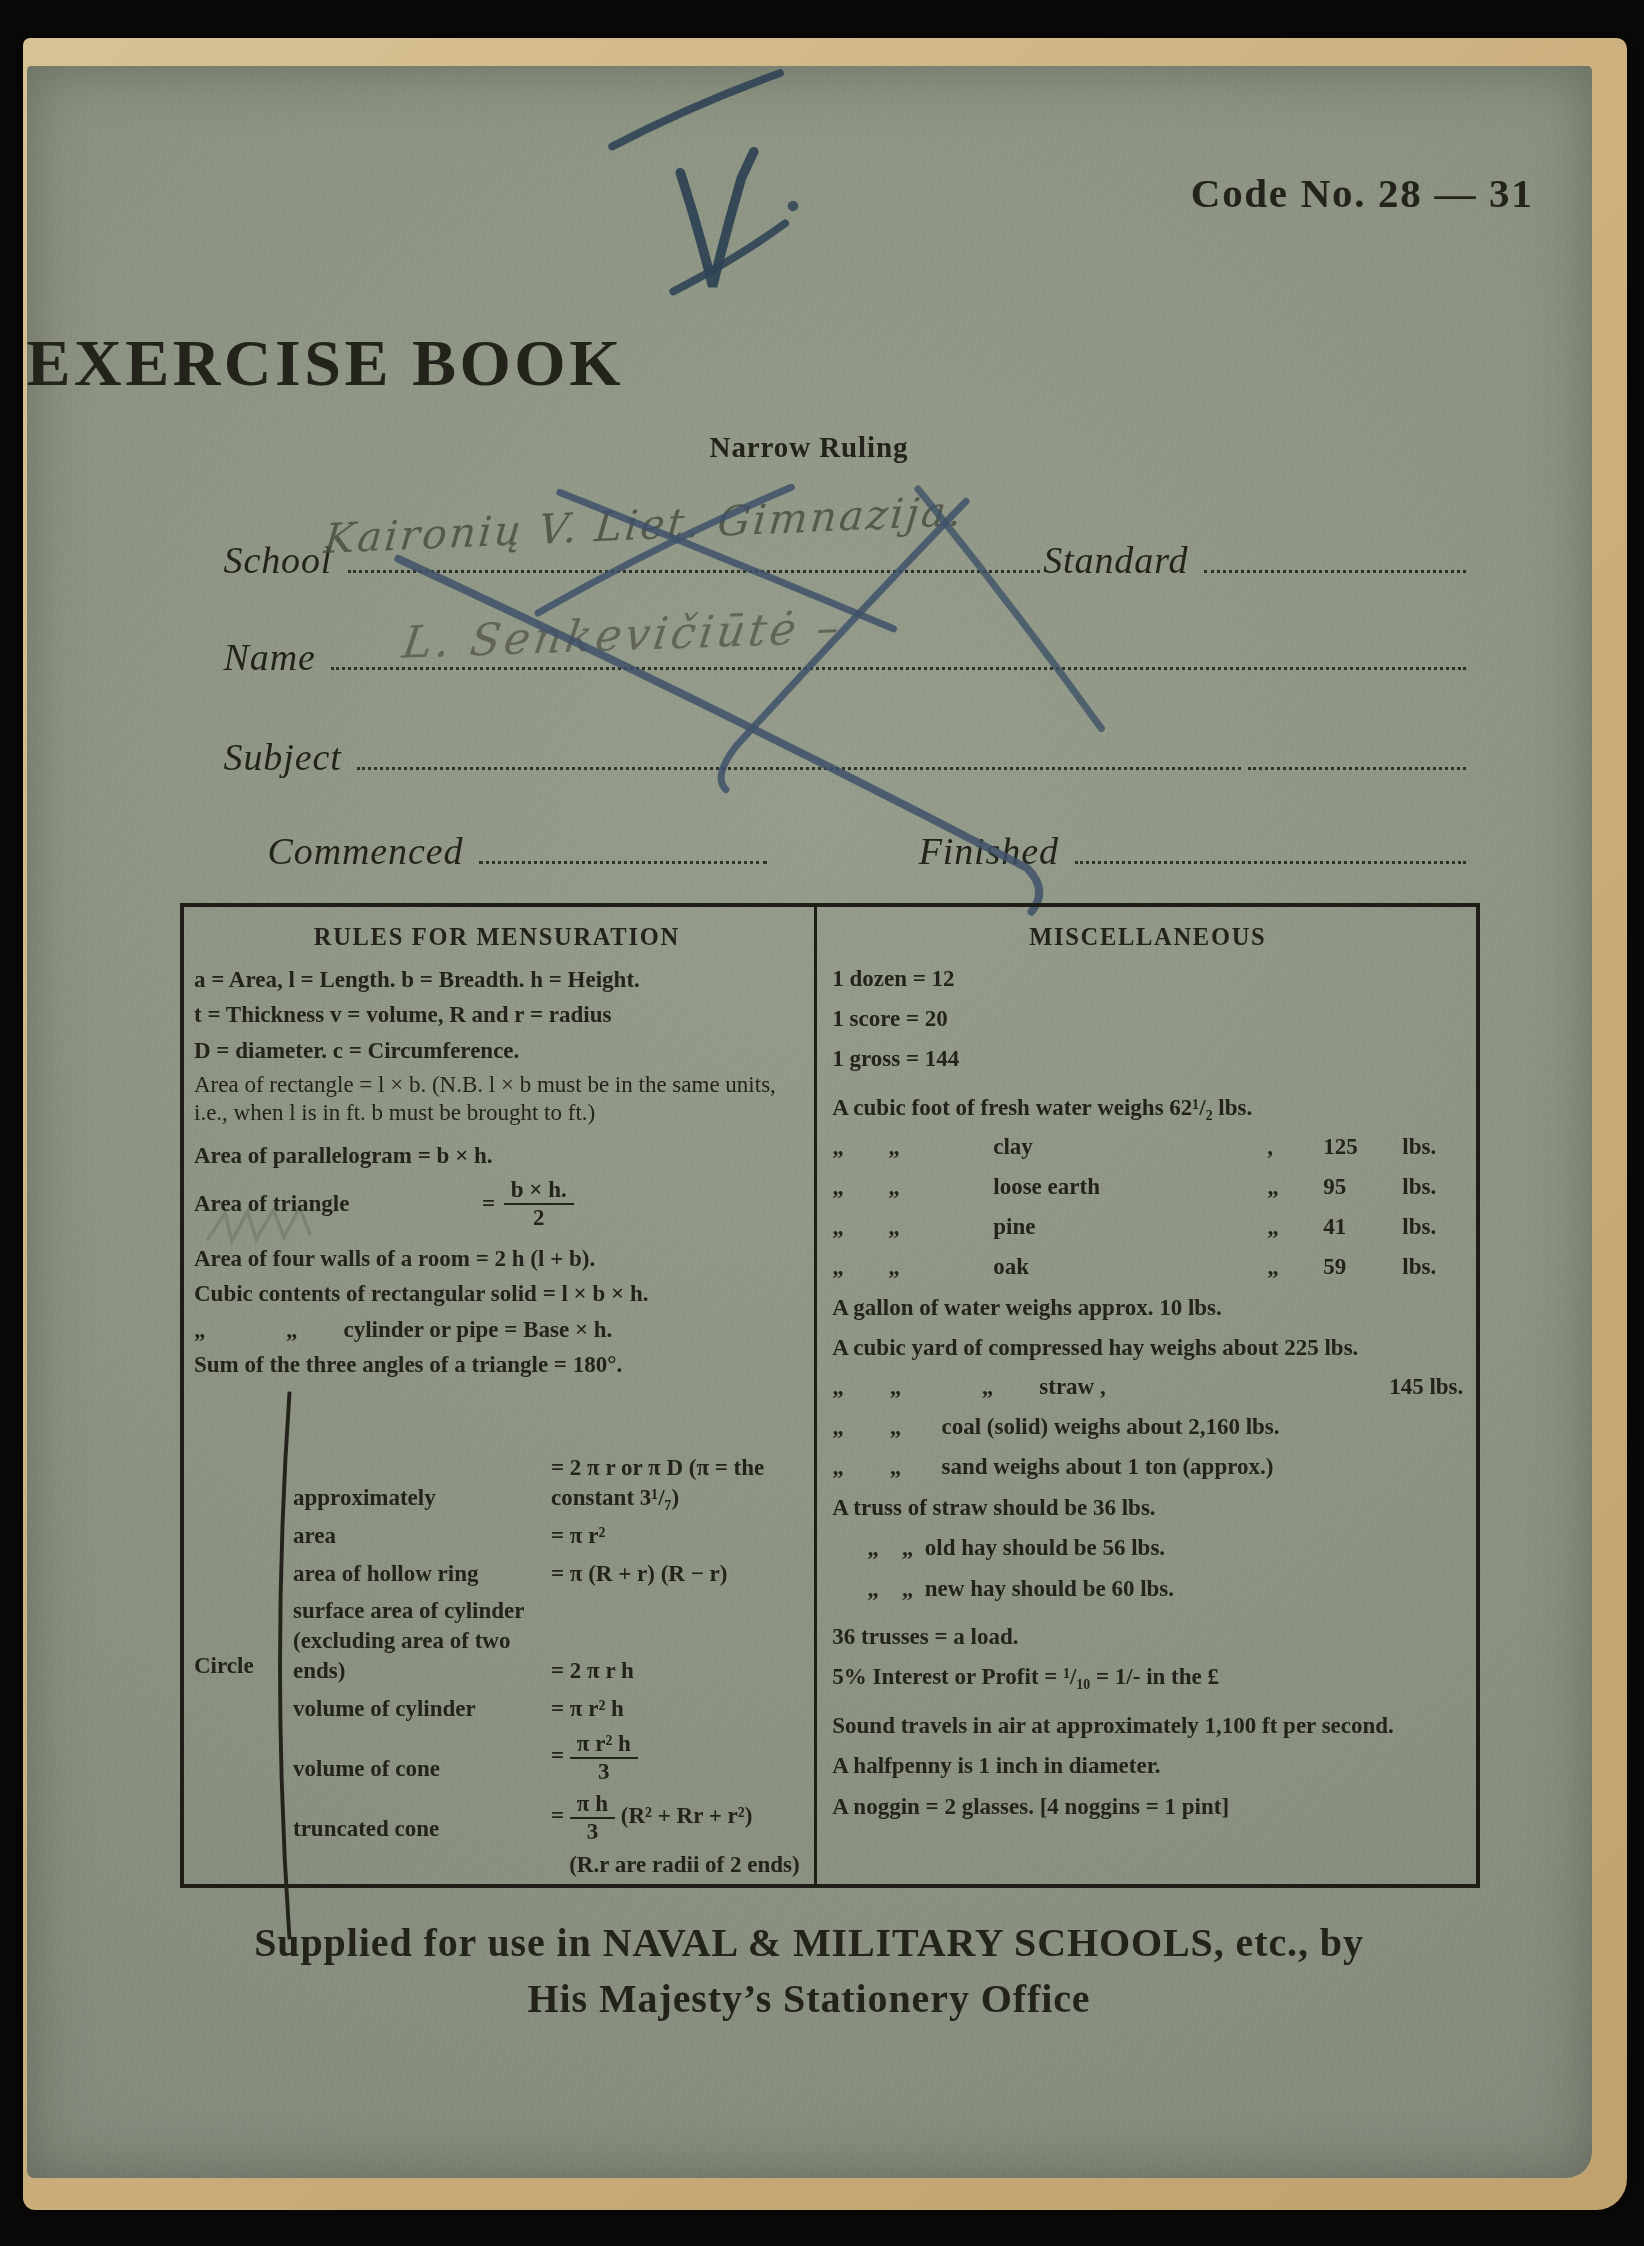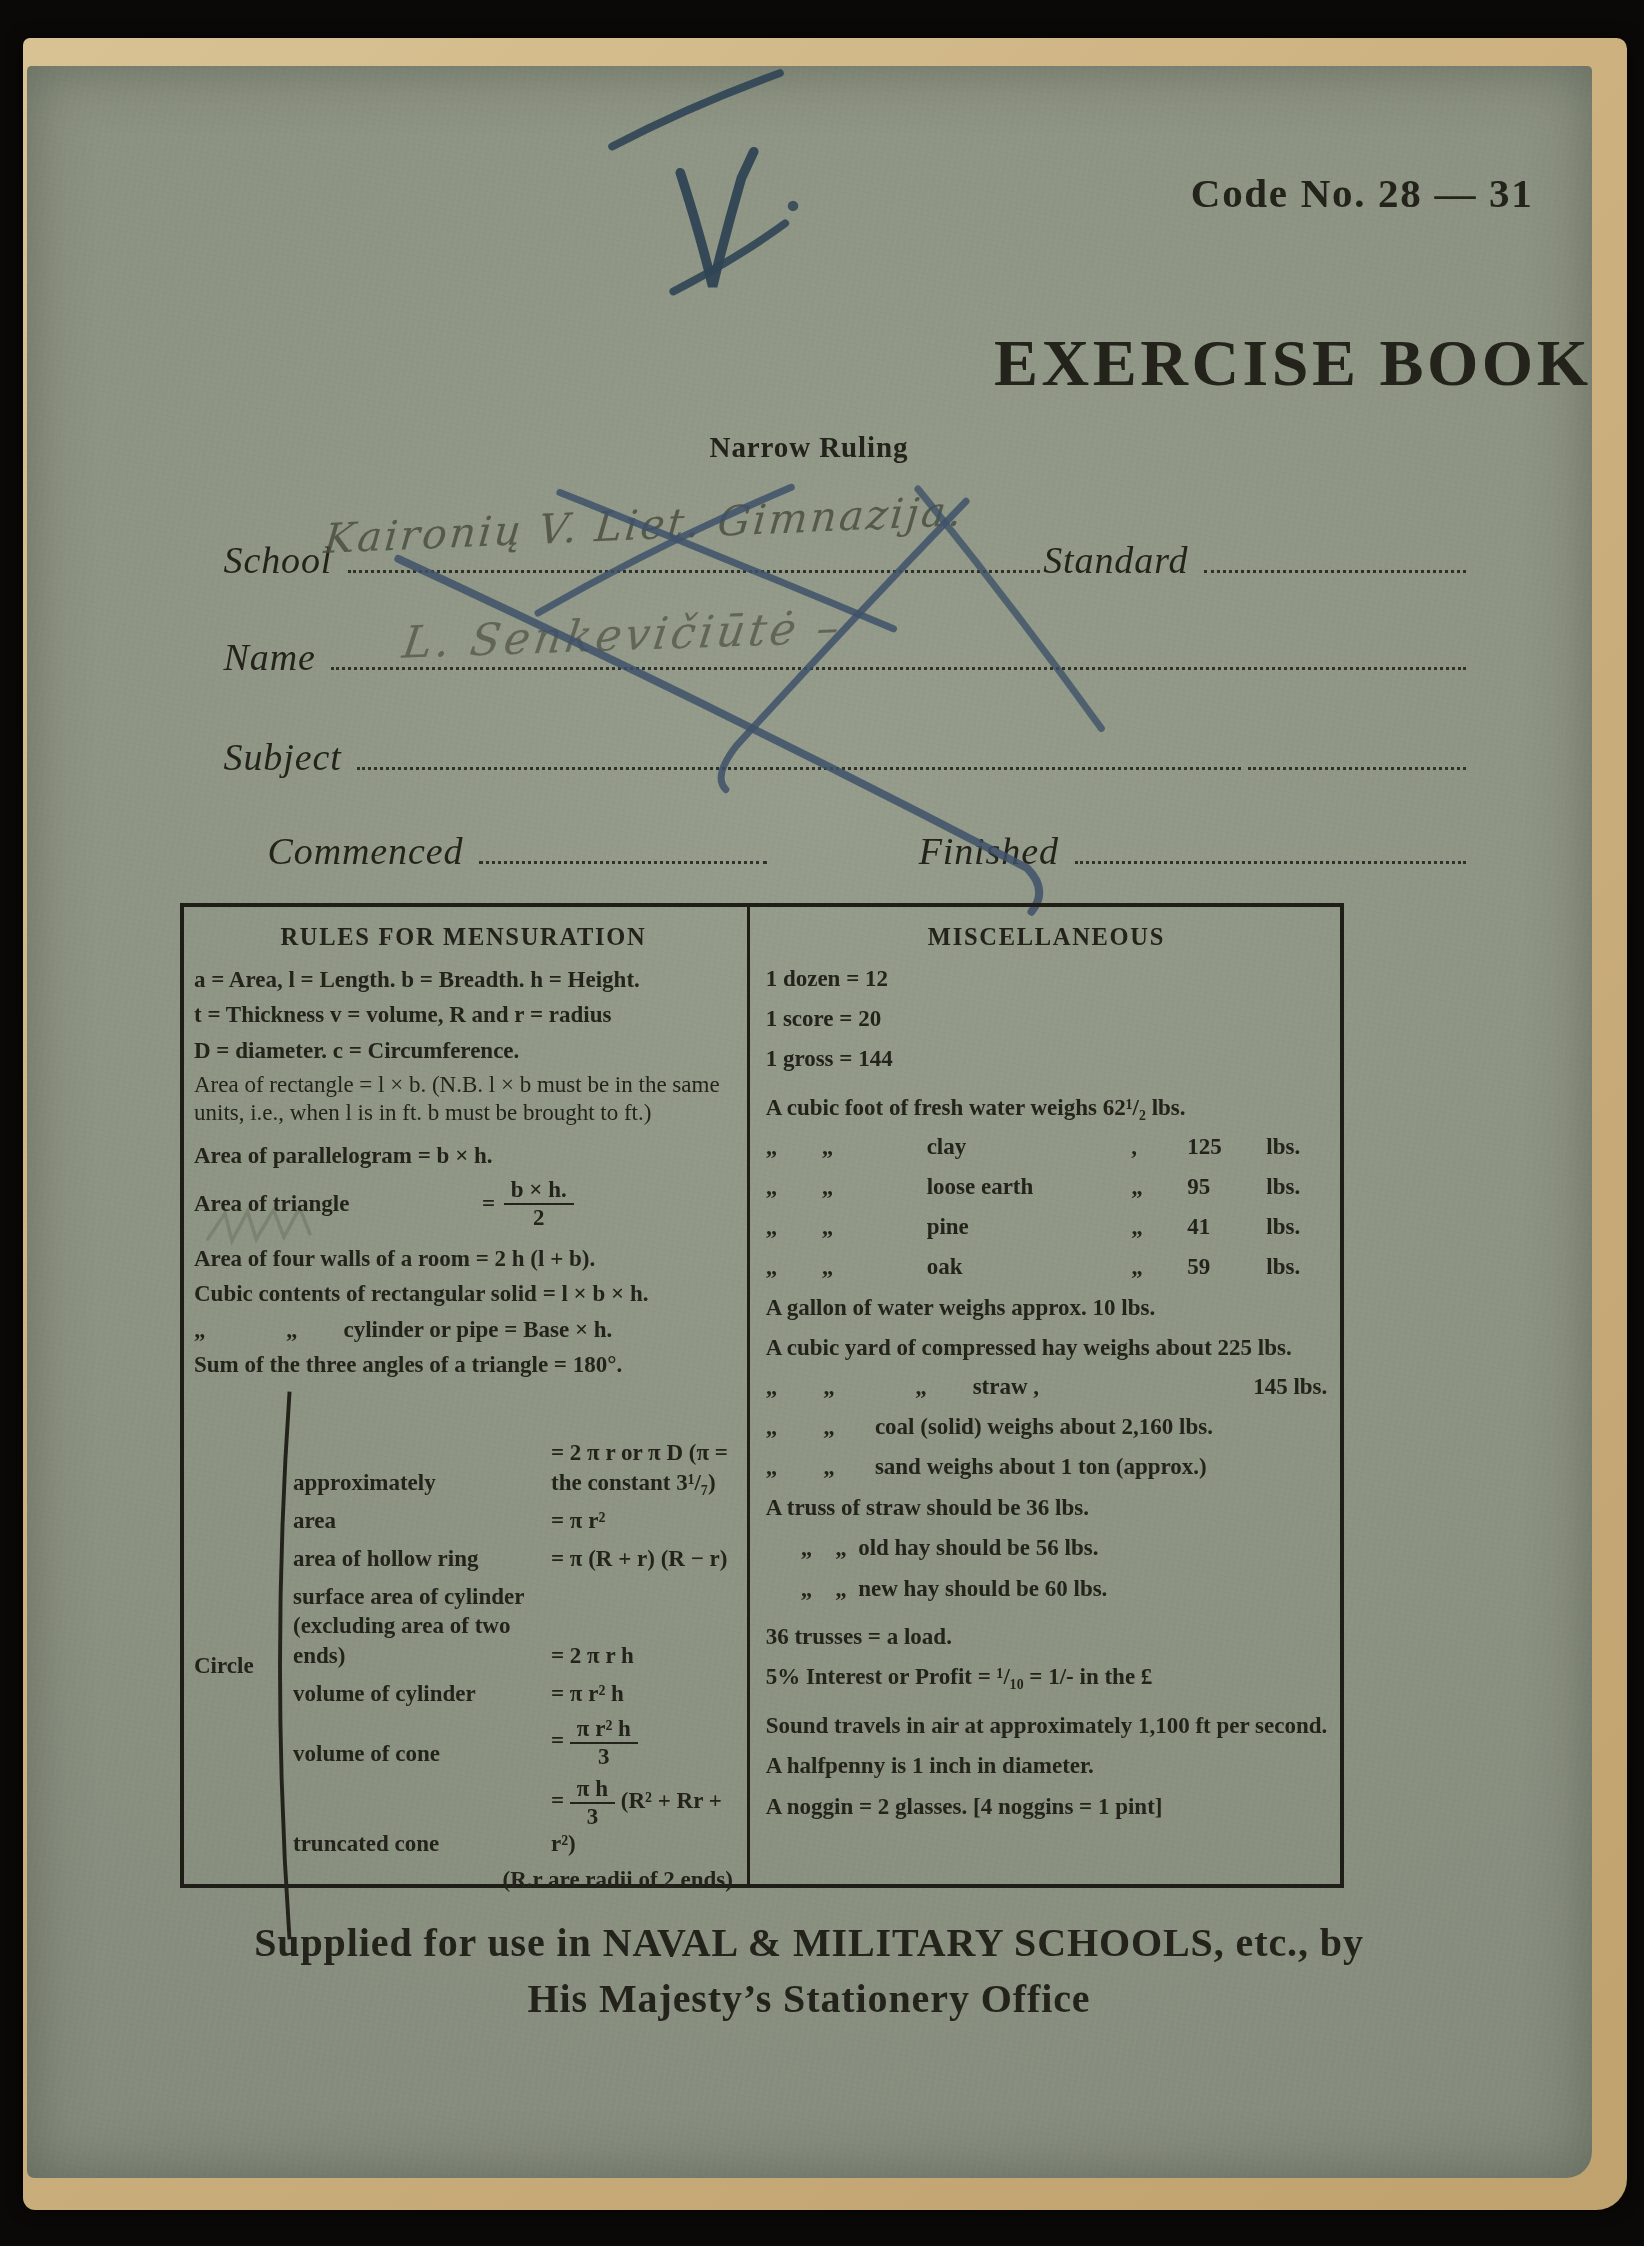--- a/index.html
+++ b/index.html
@@ -28,21 +28,21 @@
   }
   .ink{color:#23231b;}
   
   .vmark{position:absolute;left:524px;top:0px;width:332px;height:306px;}
   
   .codeNo{
     position:absolute;right:58px;top:103px;
     font-size:41px;font-weight:700;letter-spacing:1.7px;white-space:nowrap;
   }
   .title{
-    position:absolute;left:0;right:0;top:259px;text-align:right;
+    position:absolute;left:0;right:0;top:259px;text-align:left;
     font-size:66px;font-weight:700;letter-spacing:3.5px;
   }
   .subtitle{
     position:absolute;left:0;right:0;top:365px;text-align:center;
     font-size:29px;font-weight:700;letter-spacing:0.9px;
   }
   
   .frow{
     position:absolute;left:197px;right:122px;
     display:flex;align-items:flex-end;
@@ -65,21 +65,21 @@
     transform:rotate(-2.5deg) skewX(-8deg);opacity:.85;letter-spacing:2.6px;
   }
   .hw-name{
     left:376px;top:543px;font-size:44px;color:#55584a;
     transform:rotate(-2deg) skewX(-10deg);opacity:.8;letter-spacing:3.5px;
   }
   .xstrokes{position:absolute;left:332px;top:409px;width:786px;height:498px;pointer-events:none;}
   .scribble{position:absolute;left:175px;top:1135px;width:131px;height:52px;pointer-events:none;}
   
   .tableBox{
-    position:absolute;left:153px;top:837px;width:1164px;height:985px;
+    position:absolute;left:153px;top:837px;width:1300px;height:985px;
     border:4.4px solid #1e1e17;display:flex;box-sizing:border-box;
   }
   .colL{width:49%;border-right:3.5px solid #1e1e17;box-sizing:border-box;
         padding:7px 14px 5.2px 10.5px;position:relative;}
   .colR{flex:1;box-sizing:border-box;padding:7px 12.2px 5.2px 15.7px;}
   .colhead{
     text-align:center;font-size:24.5px;font-weight:700;letter-spacing:1.7px;
     margin:8.7px 0 14px 0;
   }
   .tline{font-size:23px;font-weight:700;line-height:1.28;margin:0 0 6.1px 0;}

